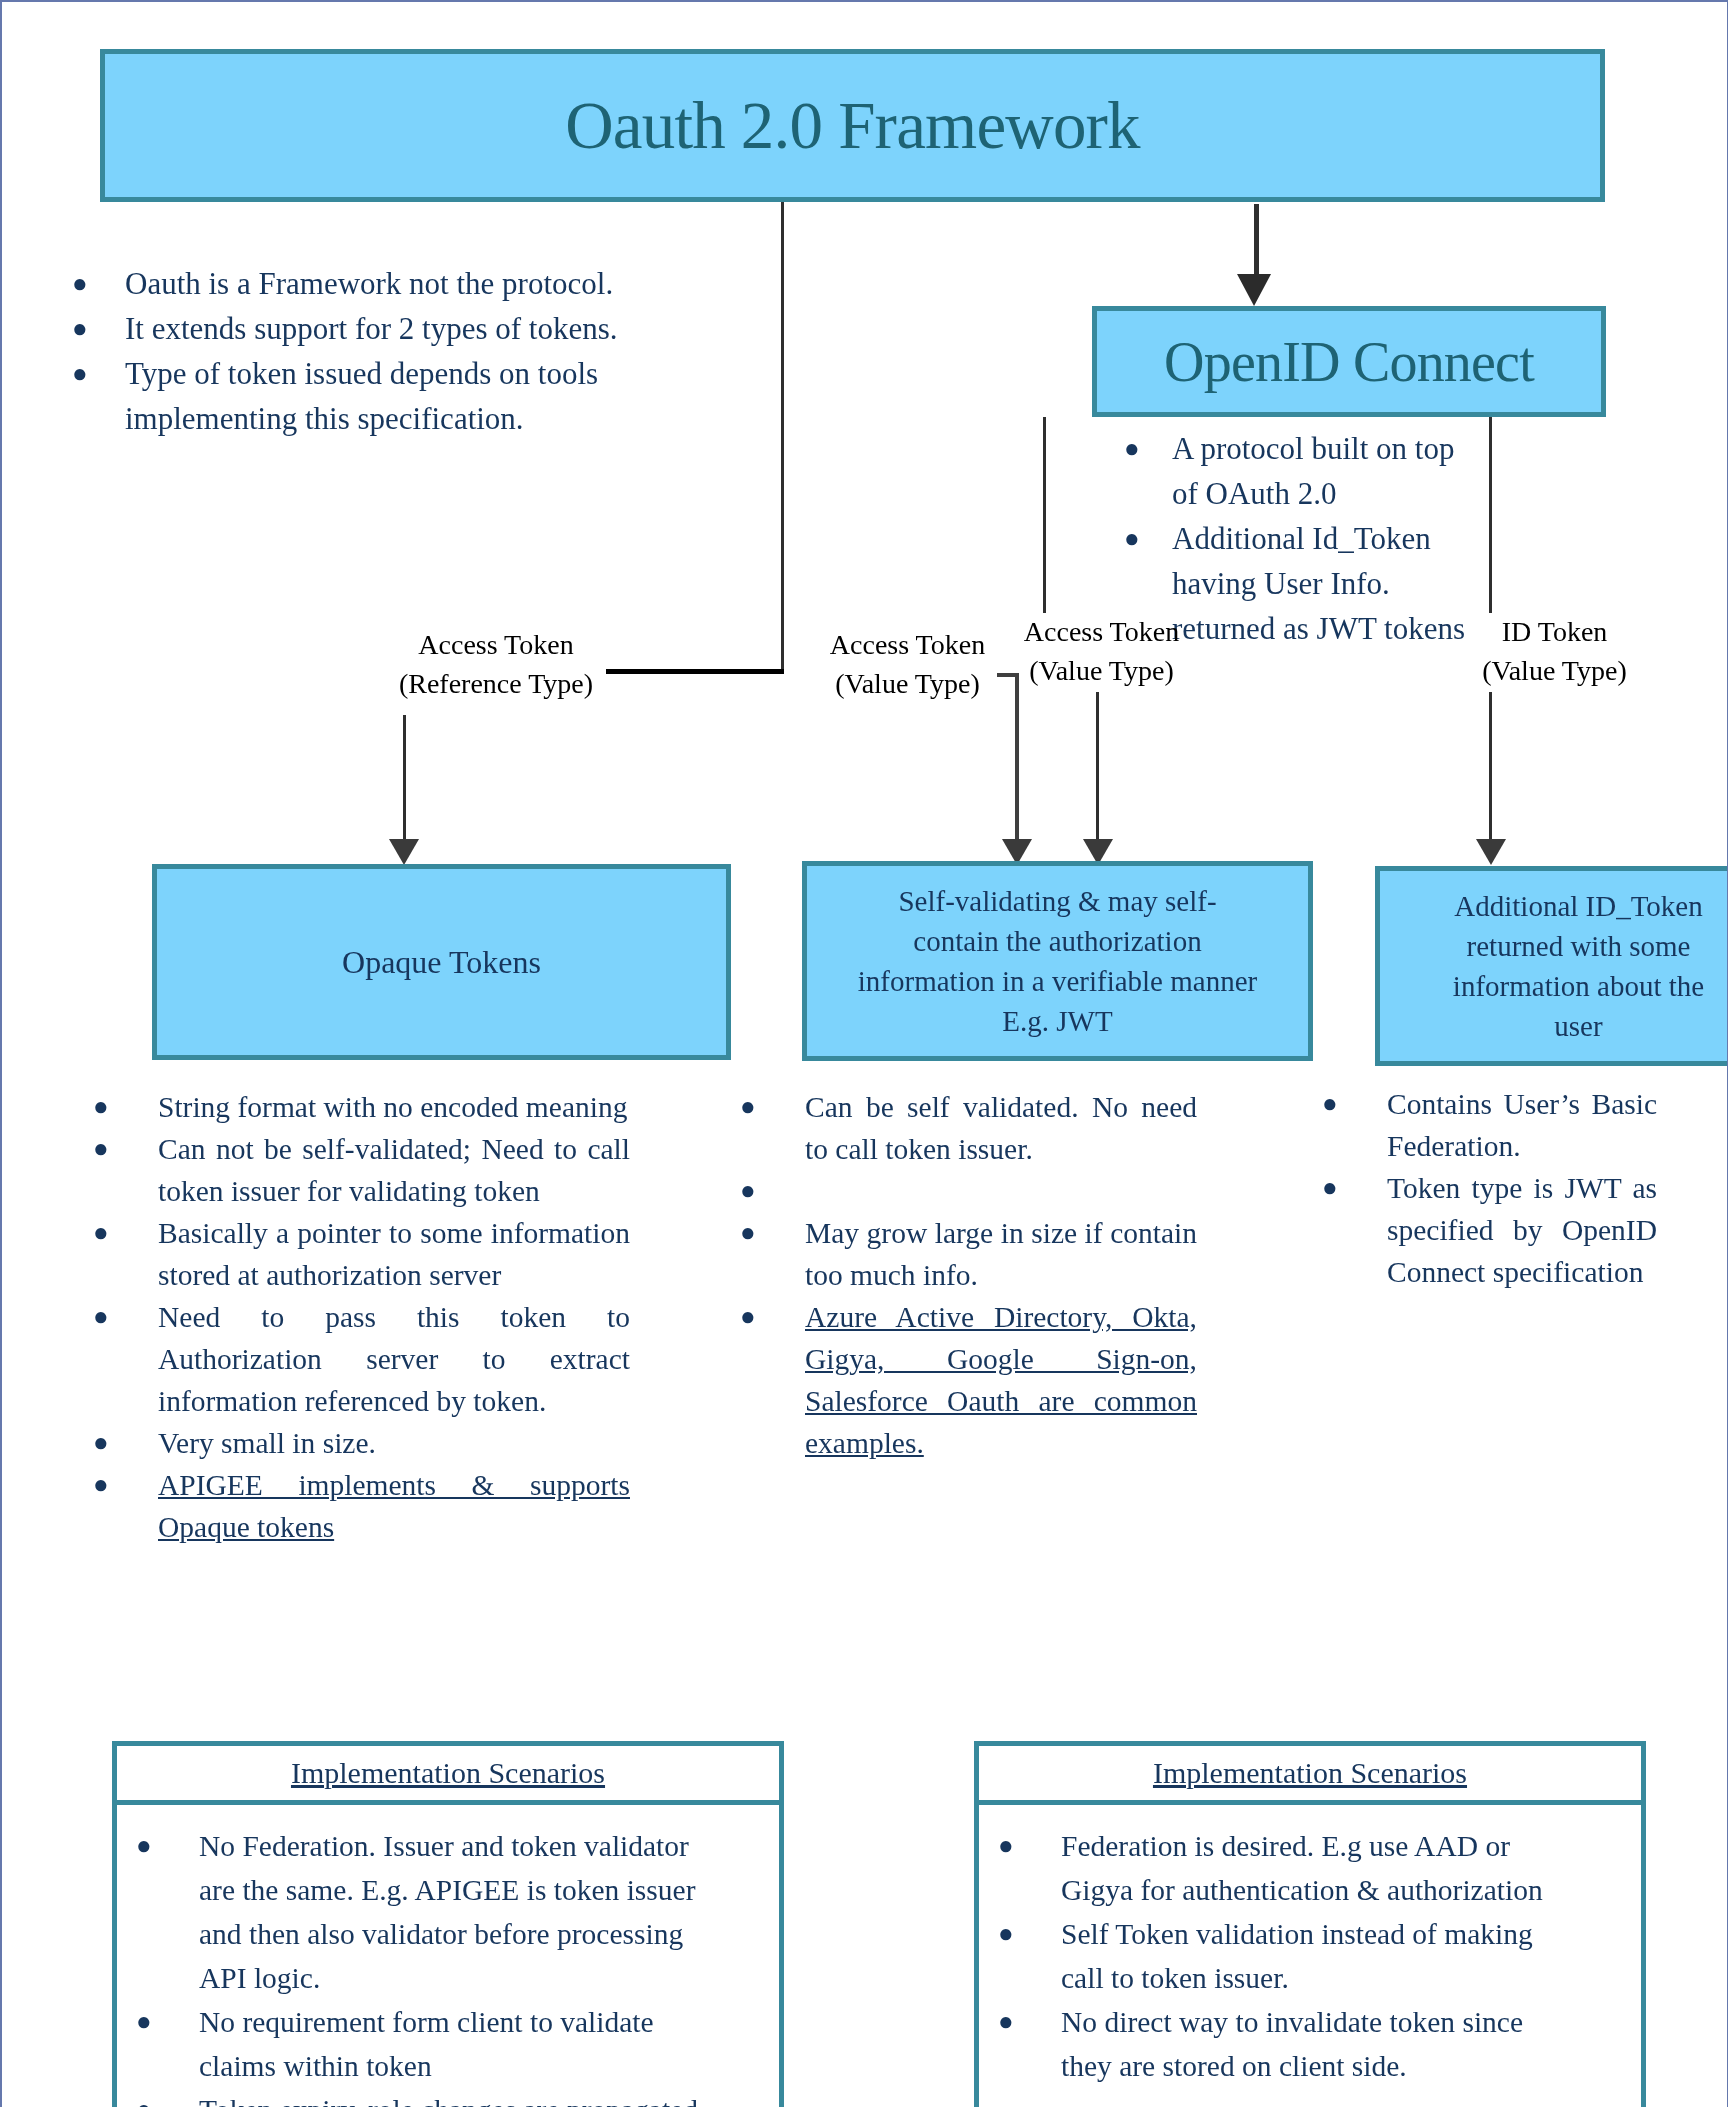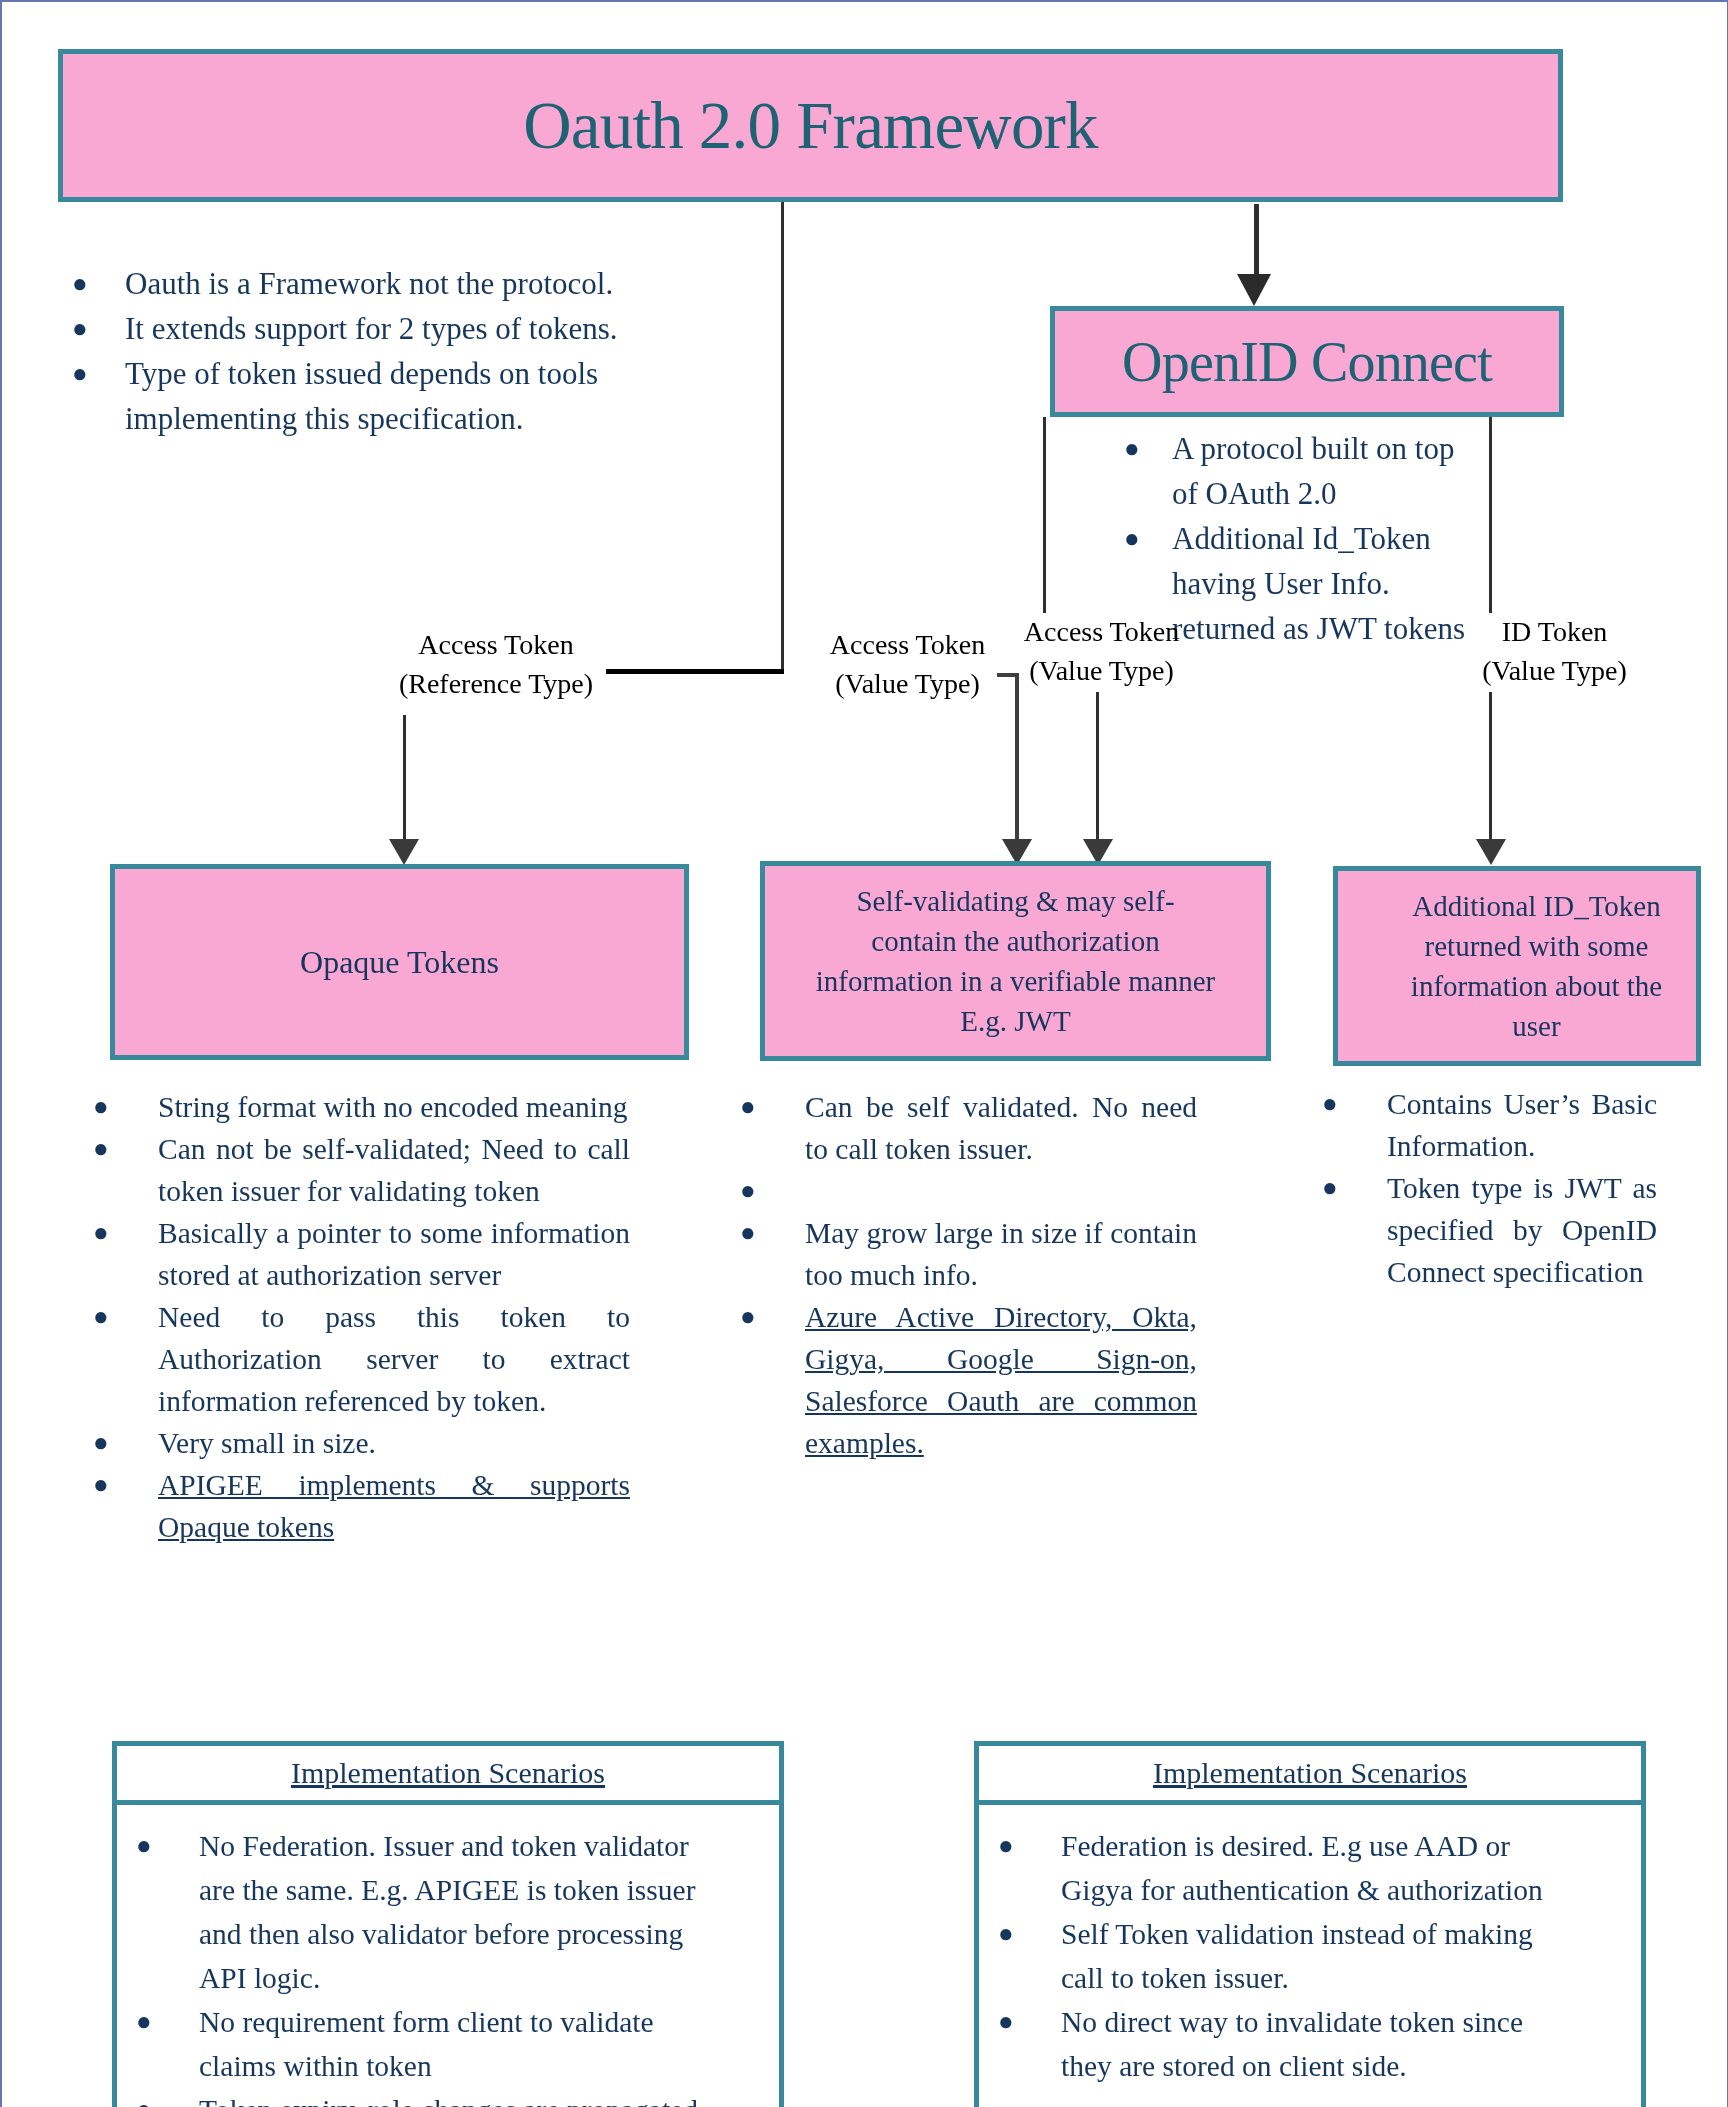--- a/index.html
+++ b/index.html
@@ -6,22 +6,22 @@
   #frame{
     position:relative;
     width:1729px;height:2296px;
     background:#ffffff;
     border:2.5px solid #6578ad;
     box-sizing:border-box;
     overflow:hidden;
     font-family:"Liberation Serif", serif;
   }
   
-  .tealbox{position:absolute;border:5.9px solid #38899c;background:#f9a8d4;box-sizing:border-box;
-           display:flex;align-items:center;justify-content:center;text-align:center;}
+  .tealbox{position:absolute;border:5.9px solid #38899c;background:#7dd3fc;box-sizing:border-box;
+           display:flex;align-items:center;justify-content:center;text-align:center;margin-left:42px;}
   .pre{white-space:pre-line;}
   #title-box{left:56px;top:47px;width:1505px;height:153px;}
   #title-box .txt{font-size:67px;color:#1e6374;letter-spacing:-0.8px;}
   #openid-box{left:1048px;top:304px;width:514px;height:111px;}
   #openid-box .txt{font-size:56px;color:#1e6374;letter-spacing:-0.8px;}
   #box-opaque{left:108px;top:862px;width:579px;height:196px;}
   #box-jwt{left:758px;top:859px;width:511px;height:200px;}
   #box-id{left:1331px;top:864px;width:368px;height:200px;padding-left:39px;}
   .tbox-title{font-size:29px;line-height:40px;color:#17365d;}
   #box-opaque .tbox-title{font-size:32px;}
@@ -185,21 +185,21 @@
       </div>
     <div class="li u">
         <span class="b">●</span>
         <div class="t">Azure Active Directory, Okta, Gigya, Google Sign-on, Salesforce Oauth are common examples.</div>
       </div>
   </div>
 
   <div class="blist" id="list-id">
     <div class="li">
         <span class="b">●</span>
-        <div class="t">Contains User’s Basic Information.</div>
+        <div class="t">Contains User’s Basic Federation.</div>
       </div>
     <div class="li">
         <span class="b">●</span>
         <div class="t">Token type is JWT as specified by OpenID Connect specification</div>
       </div>
   </div>
 
   <div class="ibox" id="impl-left">
     <div class="ibox-header">
       <span class="txt">Implementation Scenarios</span>

